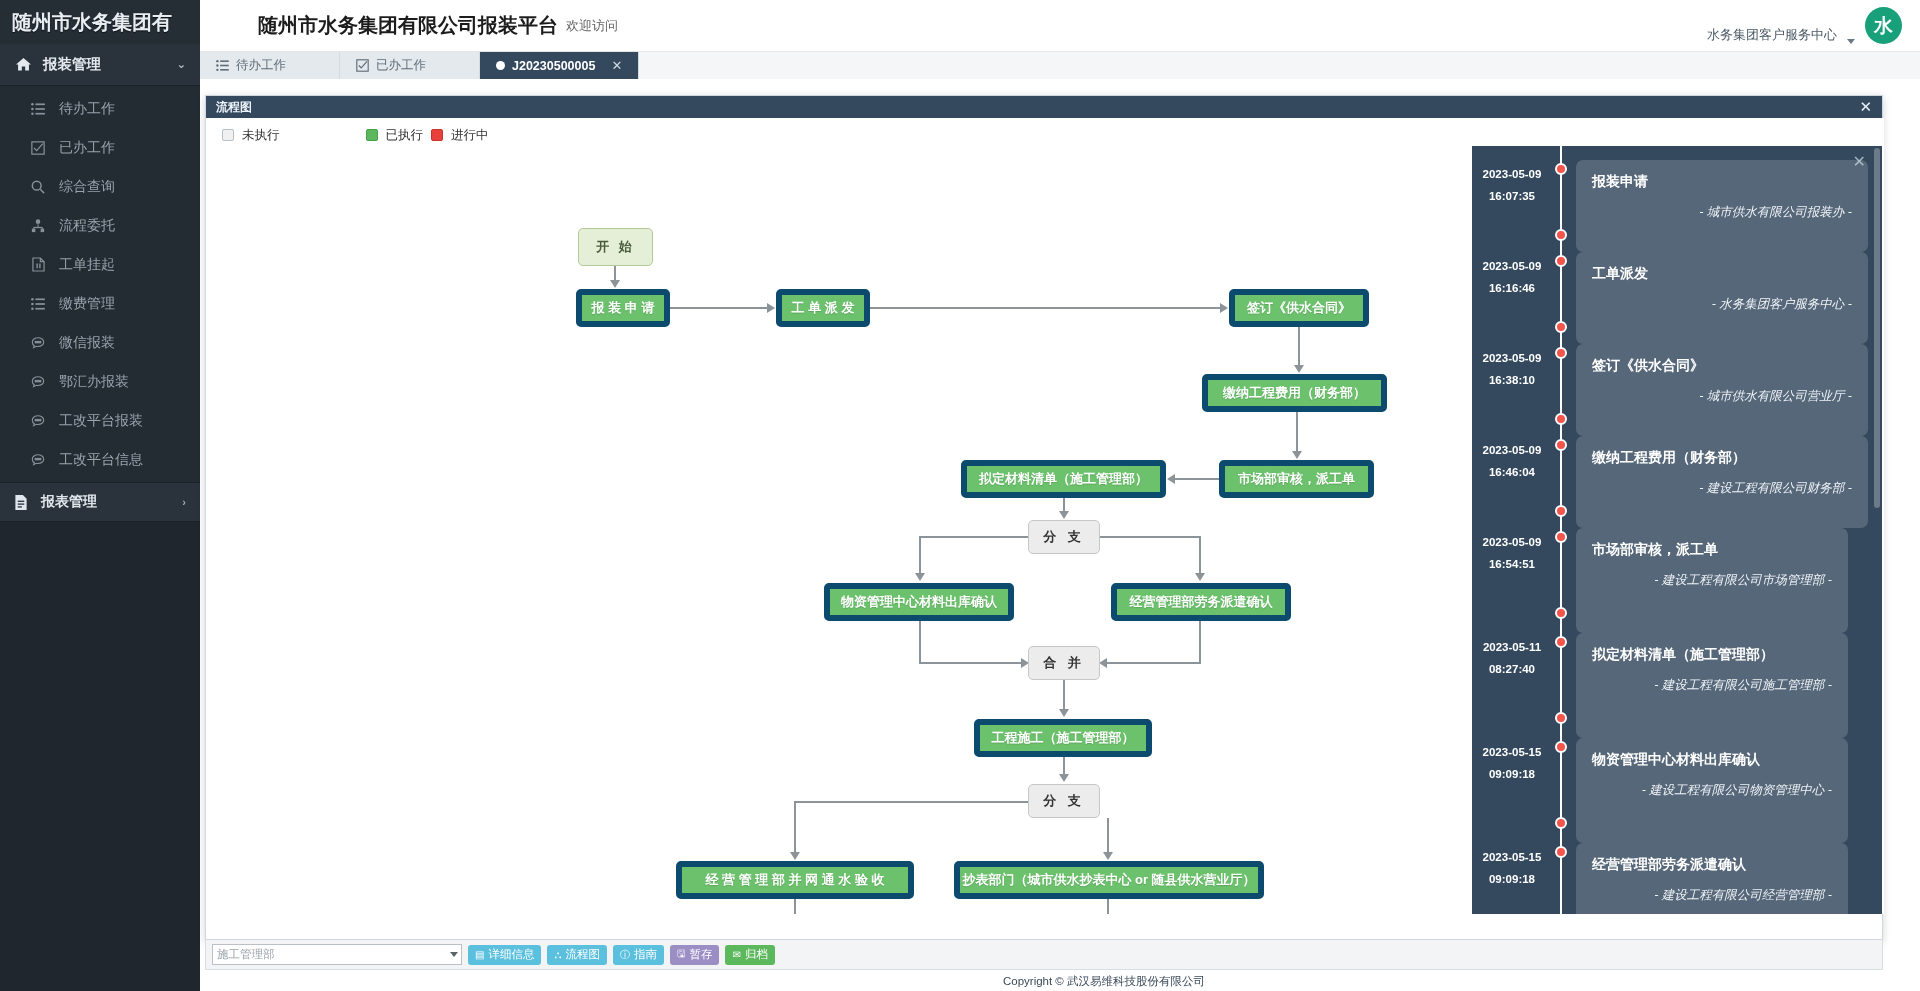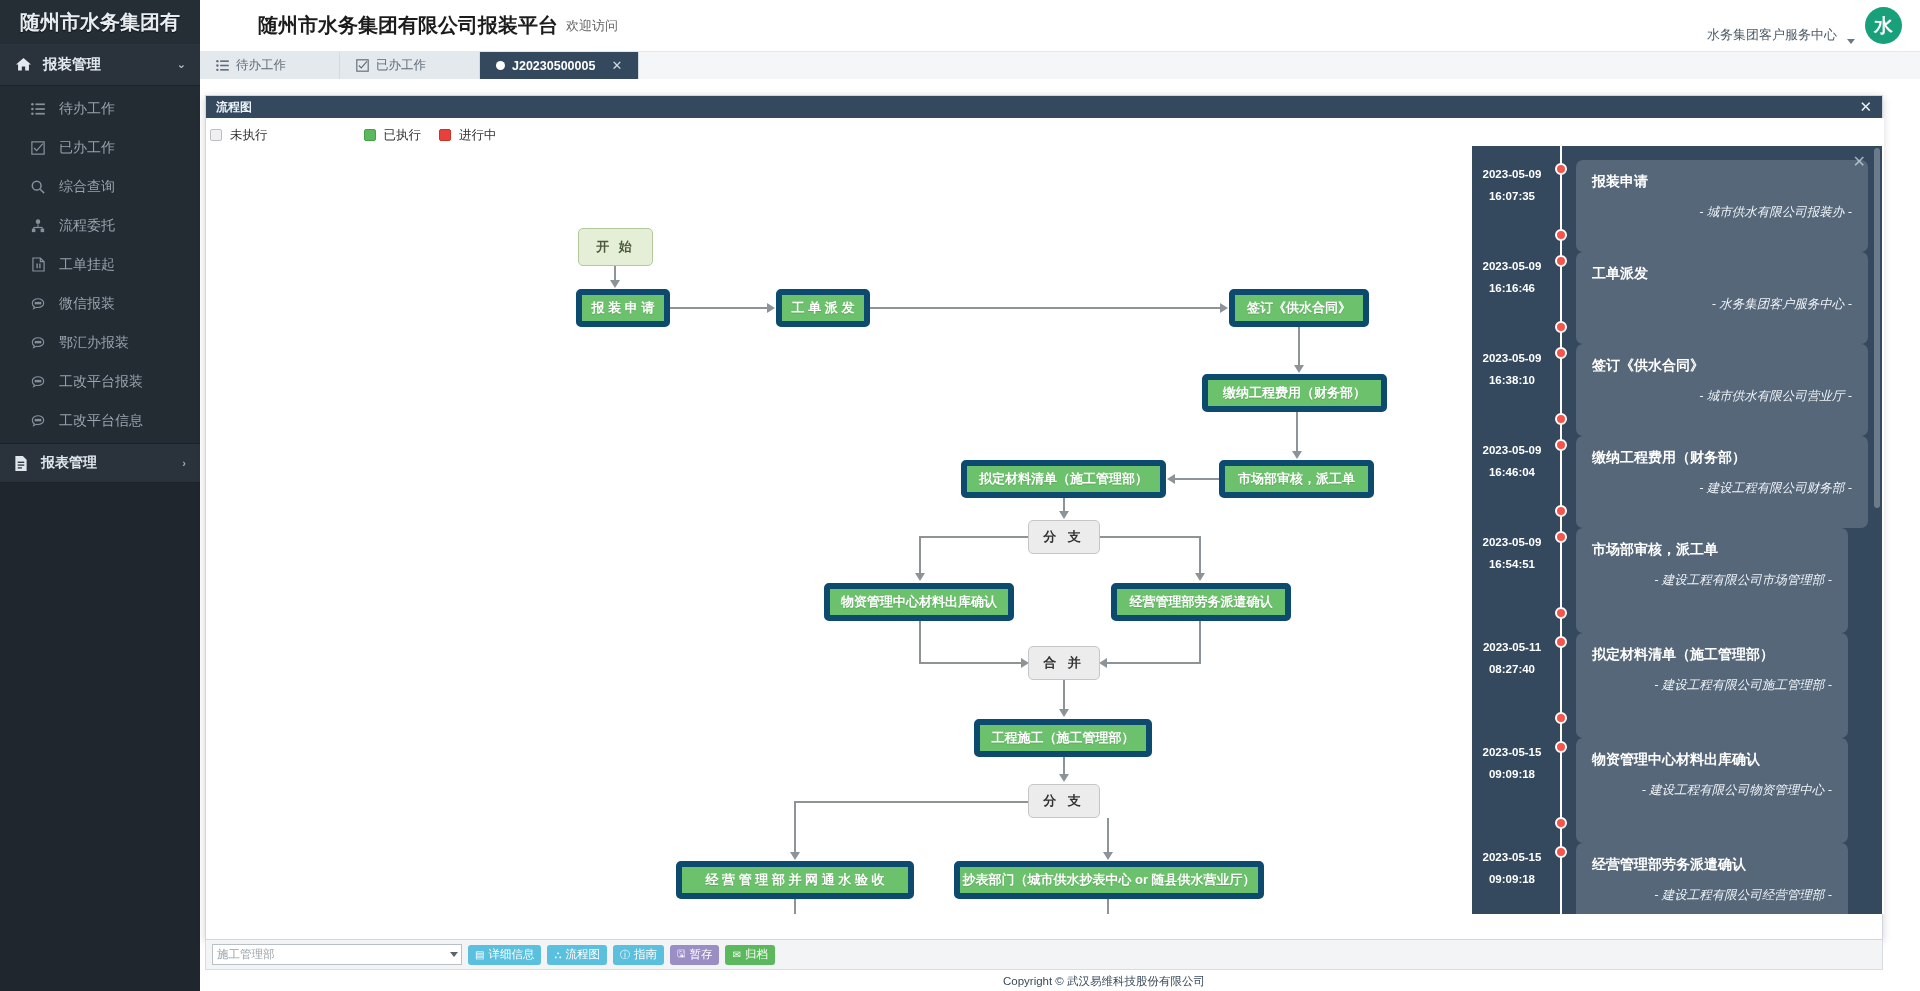--- a/index.html
+++ b/index.html
@@ -9,21 +9,21 @@
     overflow: hidden; background: #ffffff;
   }
   #app { position: relative; width: 1920px; height: 991px; }
 
   
   .sidebar {
     position: absolute; left: 0; top: 0; width: 200px; height: 991px;
     background: #20262e; color: #8a949e;
   }
   .brand {
-    height: 44px; display: flex; align-items: center; padding-left: 20px;
+    height: 44px; display: flex; align-items: center; padding-left: 12px;
     background: #252d35; color: #e8edf2; font-size: 20px; font-weight: bold;
     white-space: nowrap; overflow: hidden;
     text-shadow: 0 1px 1px rgba(0,0,0,.6);
   }
   .menu-head {
     height: 42px; display: flex; align-items: center; gap: 12px;
     padding: 0 14px 0 16px; background: #2a323b; color: #e3e9ef;
     font-size: 14.5px; font-weight: bold; border-bottom: 1px solid #1b2128;
     cursor: pointer;
   }
@@ -93,21 +93,21 @@
   }
   .panel-head {
     height: 22px; background: #34495e; color: #ecf3f9; font-size: 12px;
     display: flex; align-items: center; padding: 0 10px; font-weight: bold;
   }
   .panel-head .ph-title { flex: 1; }
   .panel-head .ph-close { cursor: pointer; font-size: 15px; color: #e8f0f7; }
 
   .legend {
     position: absolute; left: 0; top: 22px; width: 1678px; height: 35px;
-    display: flex; align-items: center; gap: 18px; 
+    display: flex; align-items: center; gap: 8px; padding-left: 12px;
     border-bottom: 1px solid #e3e7ea; background: #fff;
   }
   .legend-item { display: flex; align-items: center; gap: 8px; font-size: 12.5px; color: #333; }
   .lg-box { width: 12px; height: 12px; border-radius: 2px; border: 1px solid #b9c0c6; }
 
   
   .canvas {
     position: absolute; left: 0; top: 50px; width: 1678px; height: 768px;
     background: #fff; overflow: hidden;
   }
@@ -278,20 +278,33 @@
       </div>
       <div class="menu-item">
         <span class="ic">
           <svg class="svg-ic" width="13" height="15" viewBox="0 0 14 16" fill="none" stroke="#98a3ad" stroke-width="1.3">
               <path d="M1 1h8l4 4v10H1z"></path>
               <path d="M9 1v4h4"></path>
               <path d="M5.5 7v5M8.5 7v5" stroke-width="1.5"></path>
             </svg>
         </span>
         <span>工单挂起</span>
+      </div>
+      <div class="menu-item">
+        <span class="ic">
+          <svg class="svg-ic" width="14" height="12" viewBox="0 0 16 14" fill="#98a3ad">
+              <circle cx="1.5" cy="1.5" r="1.5"></circle>
+              <rect x="5" y="0.5" width="11" height="2"></rect>
+              <circle cx="1.5" cy="7" r="1.5"></circle>
+              <rect x="5" y="6" width="11" height="2"></rect>
+              <circle cx="1.5" cy="12.5" r="1.5"></circle>
+              <rect x="5" y="11.5" width="11" height="2"></rect>
+            </svg>
+        </span>
+        <span>缴费管理</span>
       </div>
       <div class="menu-item">
         <span class="ic">
           <svg class="svg-ic" width="14" height="14" viewBox="0 0 16 16" fill="none" stroke="#98a3ad" stroke-width="1.3">
               <path d="M8 2c3.6 0 6.5 2.2 6.5 5S11.6 12 8 12c-.7 0-1.4-.1-2-.25L3 13.3l.8-2.2C2.3 10.1 1.5 8.6 1.5 7c0-2.8 2.9-5 6.5-5z"></path>
               <circle cx="5.5" cy="7" r=".8" fill="#98a3ad"></circle>
               <circle cx="8" cy="7" r=".8" fill="#98a3ad"></circle>
               <circle cx="10.5" cy="7" r=".8" fill="#98a3ad"></circle>
             </svg>
         </span>

